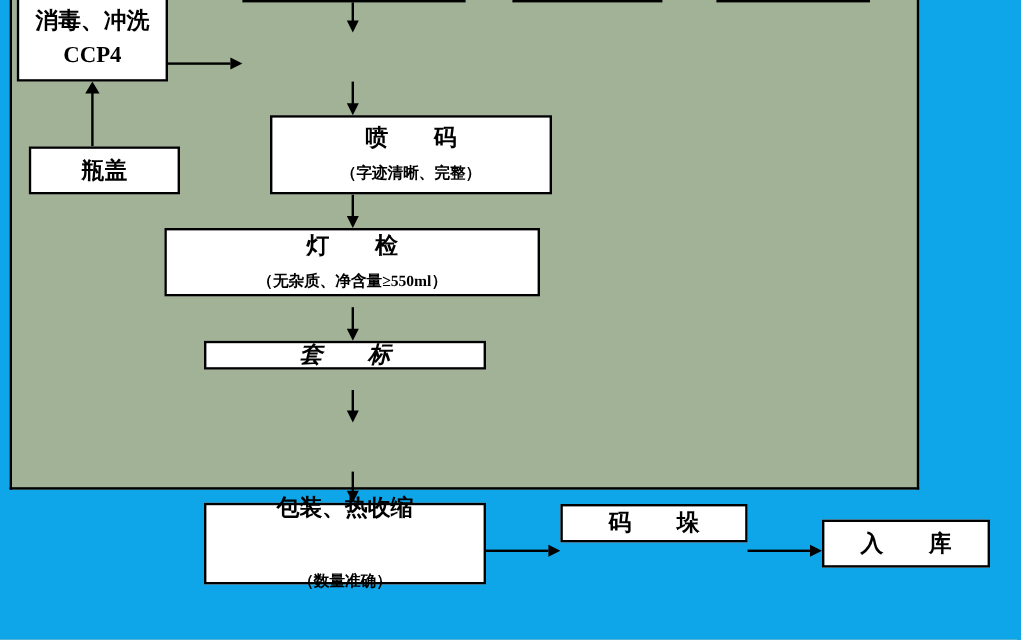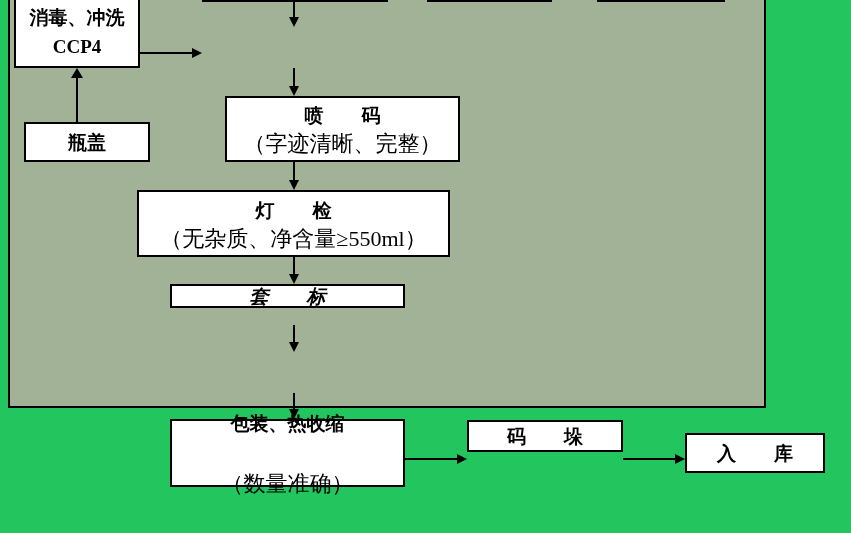--- a/index.html
+++ b/index.html
@@ -3,21 +3,21 @@
 <meta charset="utf-8">
 <style>
   html,body{margin:0;padding:0;}
   body{
     background:#cfe5cc;
     font-family:"Liberation Serif","DejaVu Serif",serif;
   }
   #stage{
     position:relative;
     width:851px;height:533px;
-    background:#22c55e;
+    background:#0ea5e9;
     overflow:hidden;
   }
   .panel{
     position:absolute;
     left:8px;top:0;width:758px;height:408px;
     background:#a2b296;
     border:2px solid #000;
     border-top:none;
     box-sizing:border-box;
   }
@@ -27,21 +27,21 @@
     border:2px solid #000;
     box-sizing:border-box;
     display:flex;flex-direction:column;
     align-items:center;justify-content:center;
     text-align:center;color:#000;
   }
   .title{
     font-weight:bold;font-size:19px;line-height:29px;white-space:pre;
   }
   .note{
-    font-weight:normal;font-size:22px;line-height:27px;white-space:pre;
+    font-weight:bold;font-size:13px;line-height:27px;white-space:pre;
   }
   .cutline{
     position:absolute;top:0;height:2px;background:#000;
   }
   .vshaft{position:absolute;width:2px;background:#000;}
   .hshaft{position:absolute;height:2px;background:#000;}
   .head-down{
     position:absolute;width:0;height:0;
     border-left:5px solid transparent;border-right:5px solid transparent;
     border-top:10px solid #000;
@@ -54,21 +54,21 @@
   .head-right{
     position:absolute;width:0;height:0;
     border-top:5px solid transparent;border-bottom:5px solid transparent;
     border-left:10px solid #000;
   }
   
   #n-disinfect{left:14px;top:-4px;width:126px;height:72px;}
   #n-bottle-cap{left:24px;top:122px;width:126px;height:40px;}
   #n-screw-cap{left:202px;top:27px;width:186px;height:41px;}
   #n-ink-coding{left:186px;top:96px;width:235px;height:66px;margin-left:39px;}
-  #n-light-inspection{left:137px;top:190px;width:313px;height:67px;}
+  #n-light-inspection{left:137px;top:190px;width:313px;height:57px;}
   #n-sleeve-labeling{left:170px;top:284px;width:235px;height:24px;font-style:italic;}
   #n-heat-shrink{left:170px;top:352px;width:236px;height:41px;}
   #n-packing{left:170px;top:419px;width:235px;height:68px;gap:32px;}
   #n-palletizing{left:467px;top:420px;width:156px;height:32px;}
   #n-warehousing{left:685px;top:433px;width:140px;height:40px;}
 </style>
 </head>
 <body>
 
 <div id="stage">

